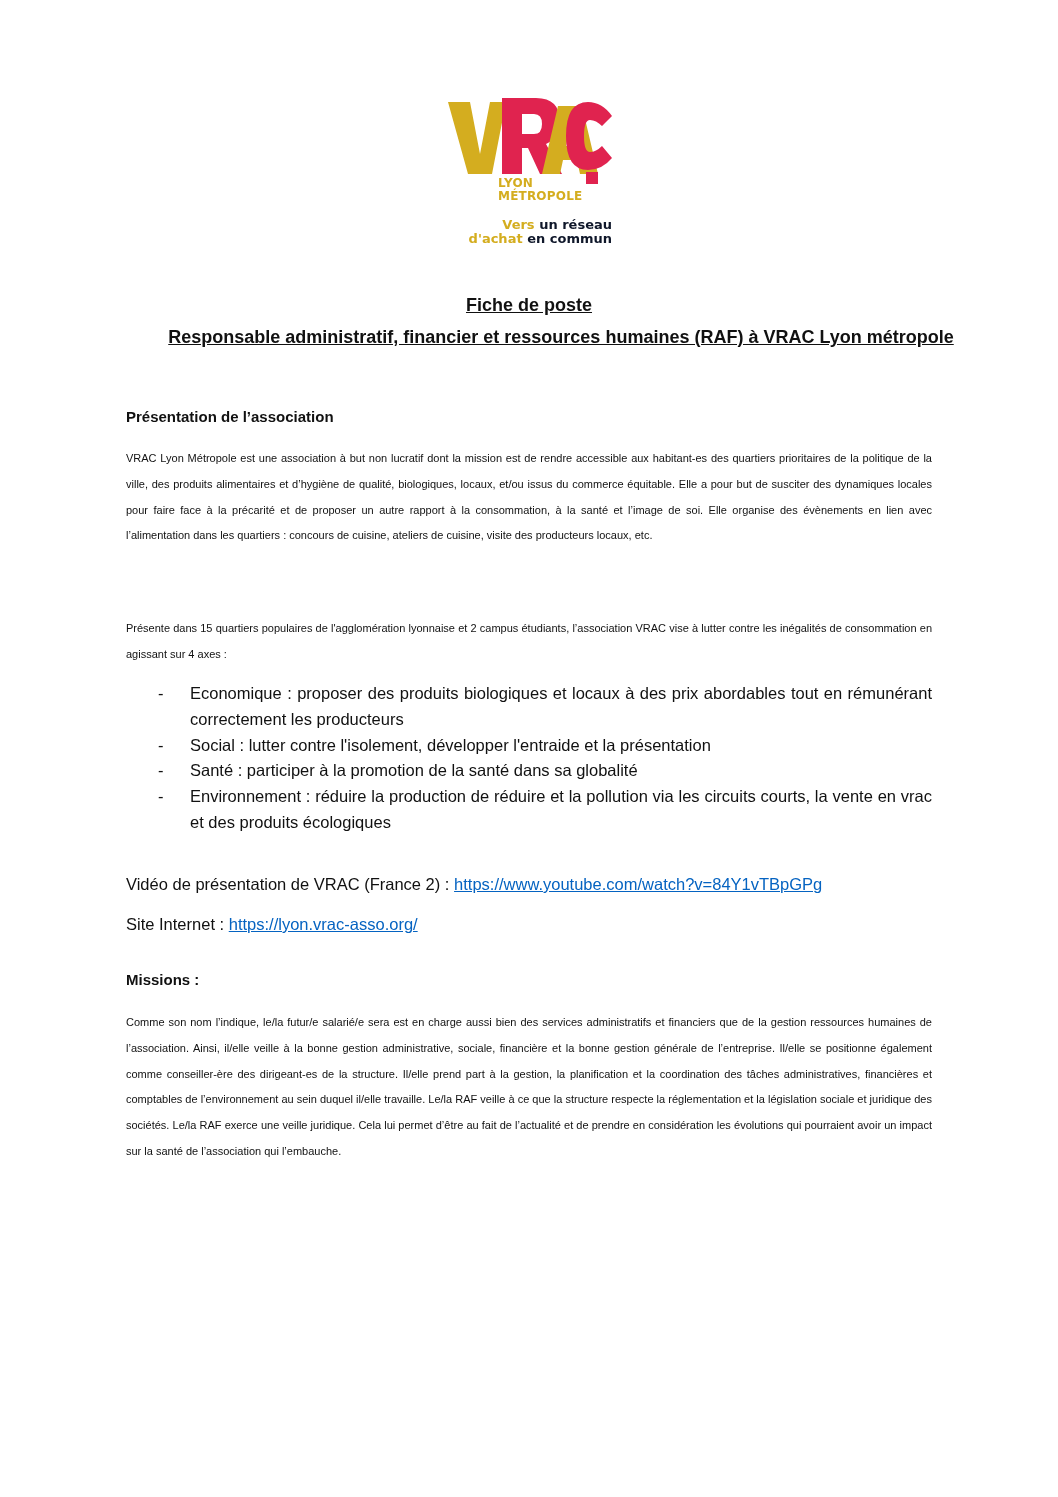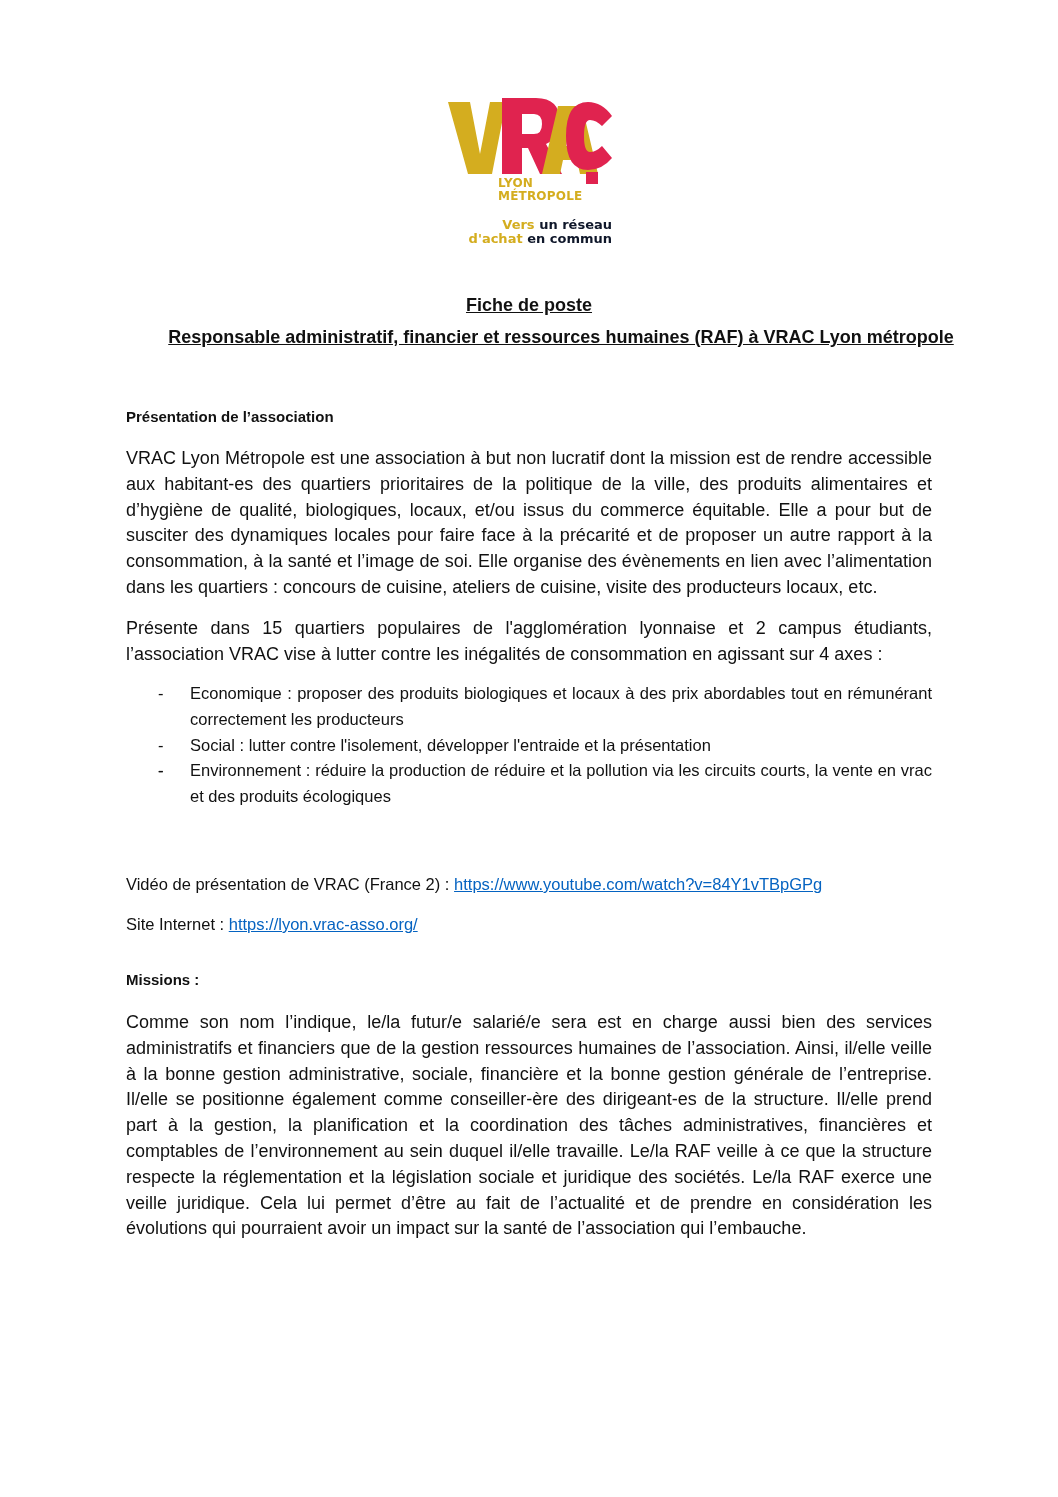--- a/index.html
+++ b/index.html
@@ -16,21 +16,21 @@
               font-family: "DejaVu Sans", sans-serif; font-weight: bold; font-size: 13px; line-height: 14px; }
   .tag-y { color: #d4ad1f; }
   .tag-r { color: #0f172a; }
 
   .title { position: absolute; left: 0; width: 1058px; text-align: center; font-weight: bold;
            text-decoration: underline; font-size: 18px; }
   .t1 { top: 295px; }
   .t2 { top: 327px; padding-left: 32px; }
 
   .h { position: absolute; left: 126px; font-weight: bold; font-size: 15px; }
-  .p { position: absolute; left: 126px; width: 806px; font-size: 18px; line-height: 25.8px;
+  .p { position: absolute; left: 126px; width: 806px; font-size: 11px; line-height: 25.8px;
        text-align: justify; }
   ul.axes { position: absolute; left: 126px; top: 681px; width: 806px; margin: 0; padding: 0; list-style: none;
             font-size: 16.5px; line-height: 25.8px; }
   ul.axes li { position: relative; padding-left: 64px; text-align: justify; }
   ul.axes li .dash { position: absolute; left: 32px; top: 0; }
   .link { color: #0563c1; text-decoration: underline; }
   .line { position: absolute; left: 126px; font-size: 16.5px; margin-top: 24px; }
 </style>
 </head>
 <body>
@@ -64,21 +64,21 @@
 
   <div class="h" style="top:408px;">Présentation de l’association</div>
 
   <div class="p" style="top:446px;">VRAC Lyon Métropole est une association à but non lucratif dont la mission est de rendre accessible aux habitant-es des quartiers prioritaires de la politique de la ville, des produits alimentaires et d’hygiène de qualité, biologiques, locaux, et/ou issus du commerce équitable. Elle a pour but de susciter des dynamiques locales pour faire face à la précarité et de proposer un autre rapport à la consommation, à la santé et l’image de soi. Elle organise des évènements en lien avec l’alimentation dans les quartiers : concours de cuisine, ateliers de cuisine, visite des producteurs locaux, etc.</div>
 
   <div class="p" style="top:616px;">Présente dans 15 quartiers populaires de l'agglomération lyonnaise et 2 campus étudiants, l’association VRAC vise à lutter contre les inégalités de consommation en agissant sur 4 axes :</div>
 
   <ul class="axes">
     <li><span class="dash">-</span><span>Economique : proposer des produits biologiques et locaux à des prix abordables tout en rémunérant correctement les producteurs</span></li>
     <li><span class="dash">-</span><span>Social : lutter contre l'isolement, développer l'entraide et la présentation</span></li>
-    <li><span class="dash">-</span></li>
+    <li><span class="dash">-</span><span>Santé : participer à la promotion de la santé dans sa globalité</span></li>
     <li><span class="dash">-</span><span>Environnement : réduire la production de réduire et la pollution via les circuits courts, la vente en vrac et des produits écologiques</span></li>
   </ul>
 
   <div class="line" style="top:851px;">
     <span>Vidéo de présentation de VRAC (France 2) : </span><span class="link">https://www.youtube.com/watch?v=84Y1vTBpGPg</span>
   </div>
 
   <div class="line" style="top:891px;">
     <span>Site Internet : </span><span class="link">https://lyon.vrac-asso.org/</span>
   </div>

